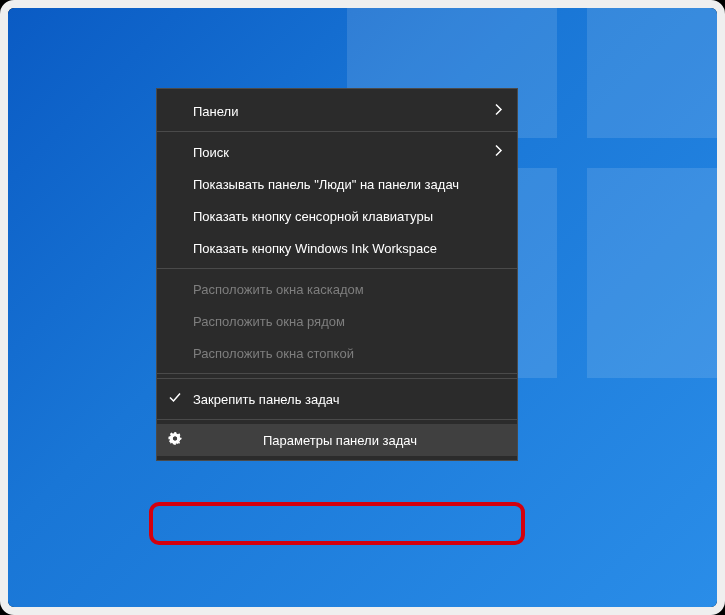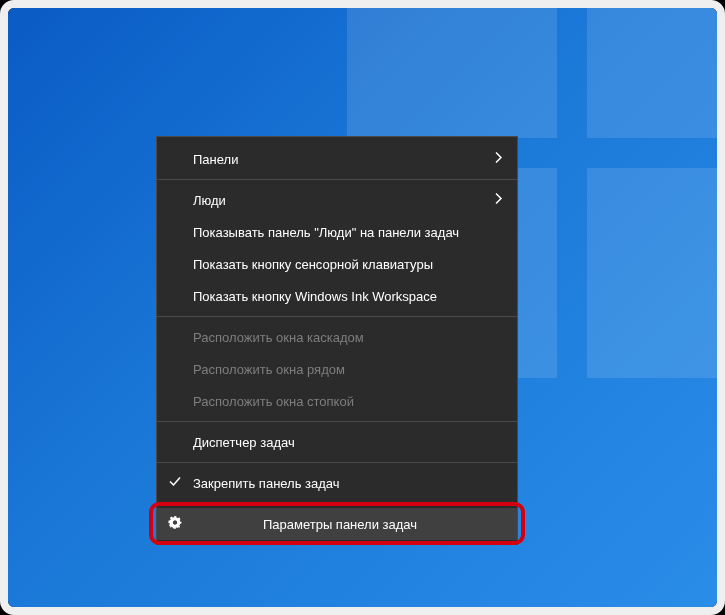--- a/index.html
+++ b/index.html
@@ -42,21 +42,20 @@
 
     .context-menu {
       position: absolute;
       top: 80px;
       left: 148px;
       width: 362px;
       background: #2b2b2b;
       border: 1px solid #4a4a4a;
       color: #fff;
       padding-bottom: 4px;
-      margin-top: 48px;
     }
     .menu-item {
       display: flex;
       align-items: center;
       height: 32px;
       padding-left: 36px;
       padding-right: 30px;
       position: relative;
       cursor: default;
       color: #ffffff;
@@ -127,21 +126,21 @@
       <span class="chevron">
         <svg width="8" height="12" viewBox="0 0 8 12">
             <path d="M1 1 L6 6 L1 11" stroke="#fff" stroke-width="1.5" fill="none"></path>
           </svg>
       </span>
     </div>
 
     <div class="separator"></div>
 
     <div class="menu-item">
-      <span>Люди</span>
+      <span>Поиск</span>
       <span class="chevron">
         <svg width="8" height="12" viewBox="0 0 8 12">
             <path d="M1 1 L6 6 L1 11" stroke="#fff" stroke-width="1.5" fill="none"></path>
           </svg>
       </span>
     </div>
 
 
     <div class="menu-item">
       <span>Показывать панель "Люди" на панели задач</span>
@@ -165,23 +164,20 @@
       <span>Расположить окна рядом</span>
     </div>
 
     <div class="menu-item disabled">
       <span>Расположить окна стопкой</span>
     </div>
 
 
     <div class="separator"></div>
 
-    <div class="menu-item">
-      <span>Диспетчер задач</span>
-    </div>
 
     <div class="separator"></div>
 
     <div class="menu-item">
       <span class="check">
         <svg width="12" height="12" viewBox="0 0 12 12">
             <path d="M1 6 L4.5 9.5 L11 2" stroke="#fff" stroke-width="1.5" fill="none"></path>
           </svg>
       </span>
       <span>Закрепить панель задач</span>

